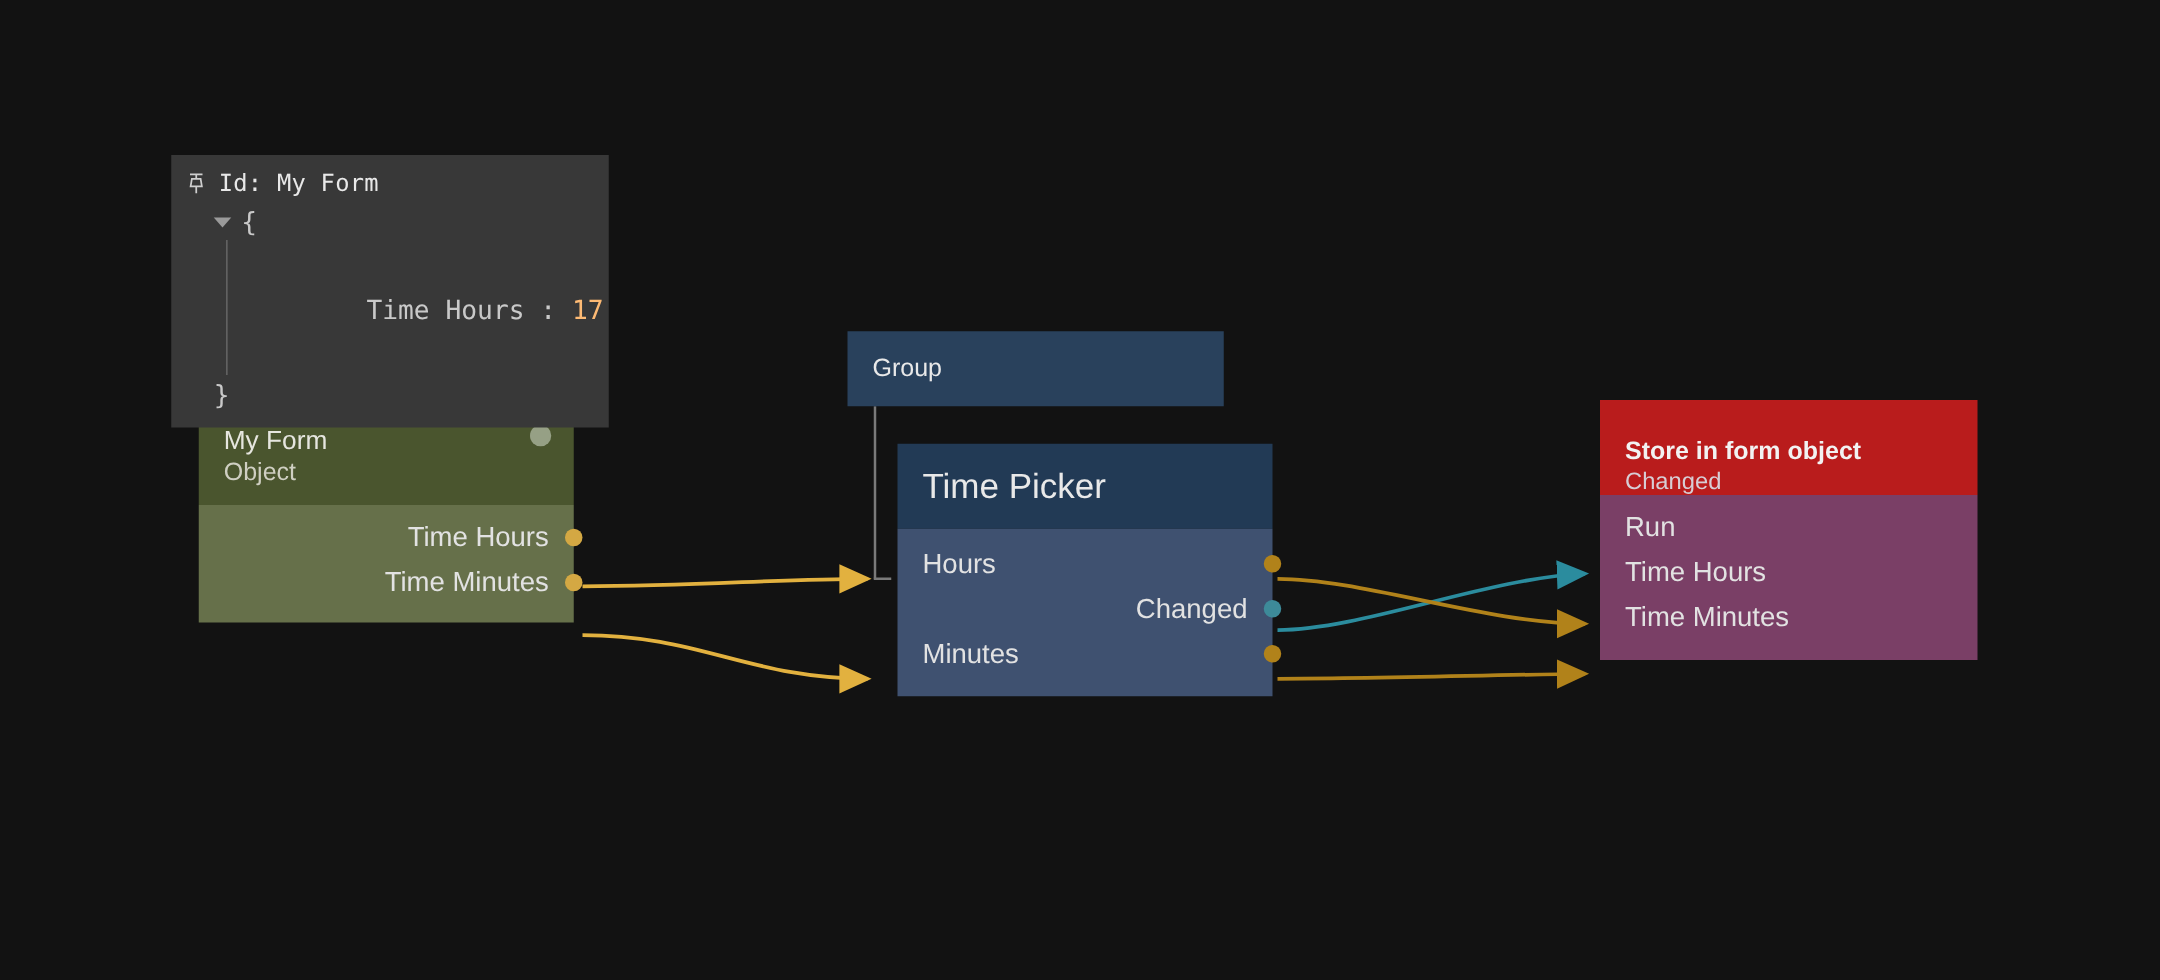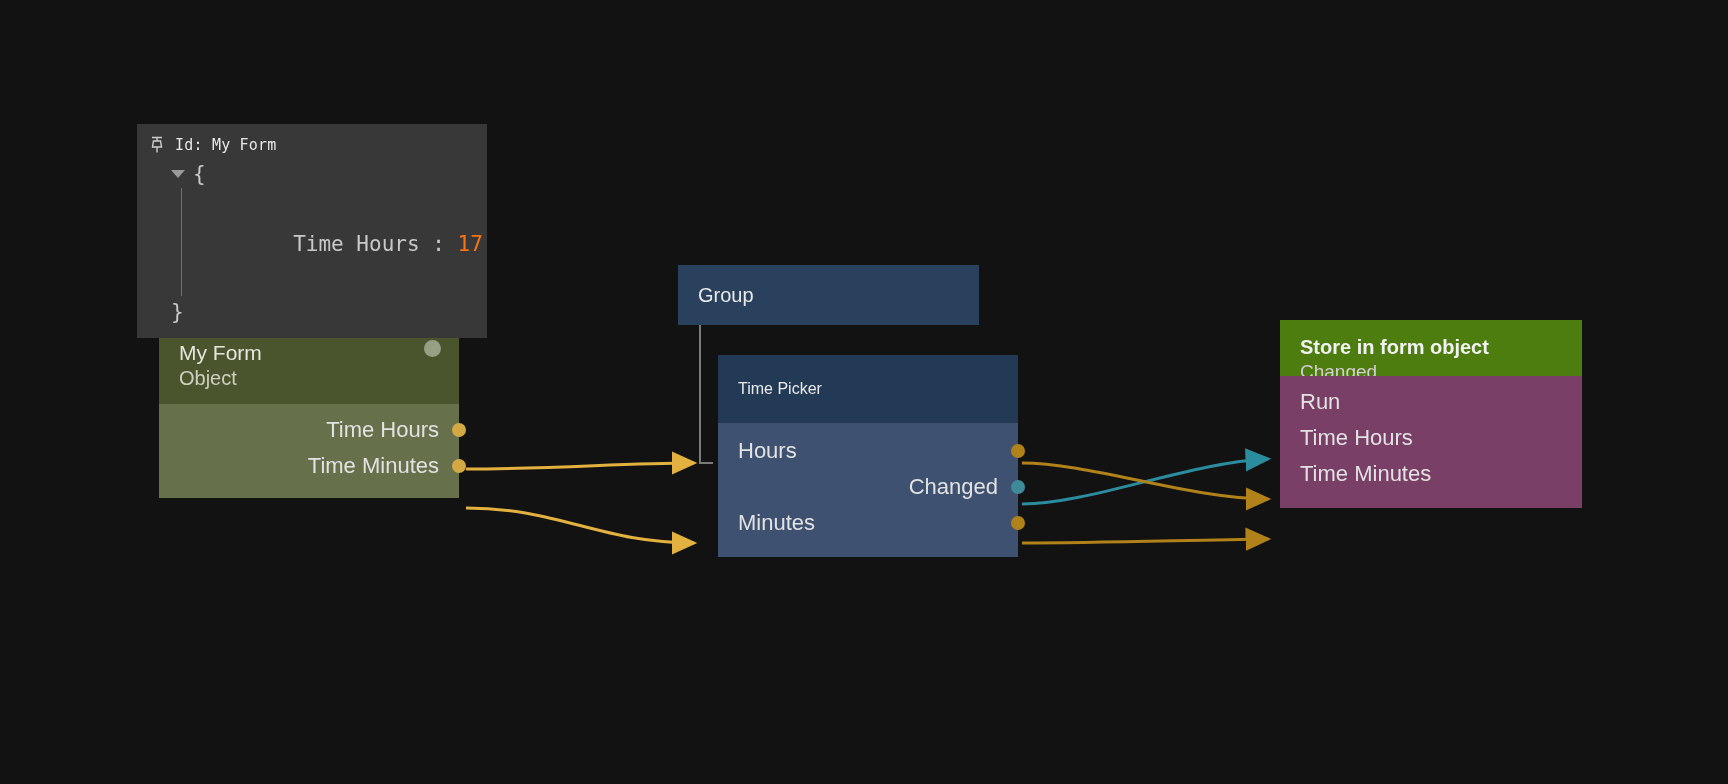--- a/index.html
+++ b/index.html
@@ -49,21 +49,21 @@
     padding: 2px 0 2px 12px;
   }
   .pin-icon {
     width: 16px;
     height: 18px;
     flex: 0 0 16px;
     position: relative;
   }
   .insp-title {
     font-family: "DejaVu Sans Mono", monospace;
-    font-size: 15px;
+    font-size: 19px;
     color: #e8e8e8;
     letter-spacing: 0.2px;
     white-space: nowrap;
   }
   .insp-brace-row {
     display: flex;
     align-items: center;
     padding-left: 34px;
     gap: 8px;
     margin-top: 6px;
@@ -95,21 +95,21 @@
     width: 1px;
     background: #6f6f6f;
   }
   .kv {
     font-family: "DejaVu Sans Mono", monospace;
     font-size: 21px;
     color: #c9c9c9;
     line-height: 36px;
     white-space: pre;
   }
-  .kv .num { color: #f97316; }
+  .kv .num { color: #fdba74; }
   .insp-close-row {
     padding-left: 34px;
     margin-top: 2px;
   }
 
   
   .node { position: absolute; z-index: 10; }
   .node-header {
     padding: 14px 18px 14px 20px;
     box-sizing: border-box;
@@ -171,25 +171,25 @@
 
   
   #node-group { left: 678px; top: 265px; width: 301px; }
   #node-group .node-header { background: #29415c; height: 60px; display: flex; align-items: center; }
   #node-group .node-title { font-size: 20px; }
 
   
   #node-timepicker { left: 718px; top: 355px; width: 300px; }
   #node-timepicker .node-header { background: #223a55; height: 68px; display: flex; align-items: center; }
   #node-timepicker .node-body { background: #3f5170; padding: 10px 0 16px 0; }
-  #node-timepicker .node-title { font-size: 16px; }
+  #node-timepicker .node-title { font-size: 28px; }
 
   
   #node-store { left: 1280px; top: 320px; width: 302px; }
-  #node-store .node-header { background: #4d7c0f; height: 56px; padding-top: 14px; }
+  #node-store .node-header { background: #b91c1c; height: 76px; padding-top: 28px; }
   #node-store .node-body { background: #7a3f66; padding: 8px 0 16px 0; }
   #node-store .node-title { font-size: 20px; color: #f2f2f2; }
   #node-store .node-subtitle { font-size: 19px; color: #d7cdd4; }
 
   
   .group-link {
     position: absolute;
     background: #7a7a7a;
     z-index: 6;
   }

